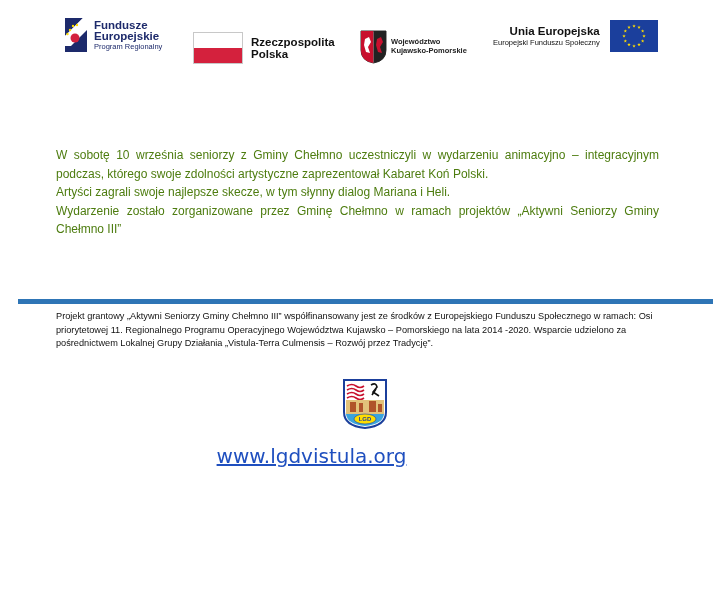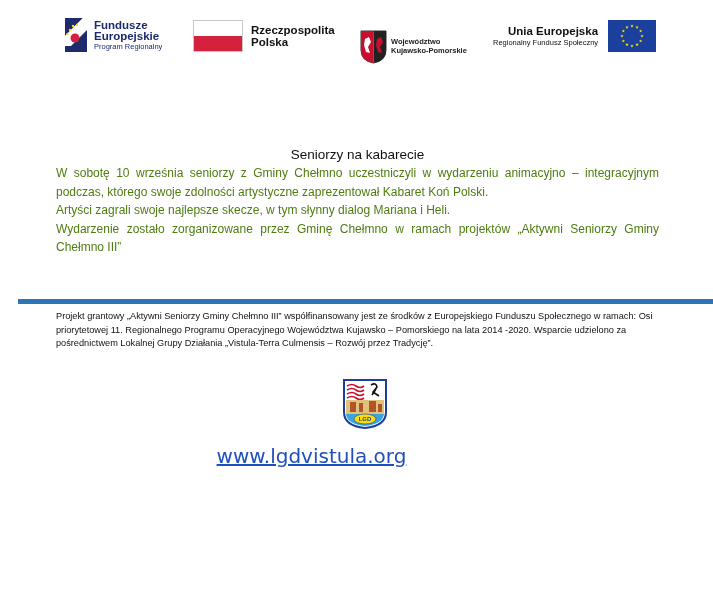--- a/index.html
+++ b/index.html
@@ -11,21 +11,21 @@
 
     
     .logo { position: absolute; display: flex; align-items: center; }
     .fe-logo { left: 63px; top: 14px; height: 42px; }
     .fe-mark { width: 26px; height: 38px; position: relative; margin-right: 5px; }
     .fe-text { display: flex; flex-direction: column; line-height: 1.0; }
     .fe-text .t1 { font-size: 11.5px; font-weight: bold; color: #1d2a6b; }
     .fe-text .t2 { font-size: 11.5px; font-weight: bold; color: #1d2a6b; }
     .fe-text .t3 { font-size: 7.5px; color: #1d2a6b; margin-top: 0; }
 
-    .rp-logo { left: 193px; top: 20px; }
+    .rp-logo { left: 193px; top: 32px; }
     .rp-flag { width: 50px; height: 32px; border: 1px solid #c8c8c8; display: flex; flex-direction: column; margin-right: 8px; }
     .rp-flag .w { flex: 1; background: #ffffff; }
     .rp-flag .r { flex: 1; background: #d4213d; }
     .rp-text { display: flex; flex-direction: column; font-size: 11.5px; font-weight: bold; color: #111; line-height: 1.05; }
 
     .wk-logo { left: 360px; top: 30px; }
     .wk-shield { width: 27px; height: 34px; margin-right: 4px; }
     .wk-text { display: flex; flex-direction: column; font-size: 7.5px; font-weight: bold; color: #222; line-height: 1.15; }
 
     .ue-logo { left: 493px; top: 20px; }
@@ -97,21 +97,21 @@
     </svg>
     <div class="wk-text">
       <span>Województwo</span>
       <span>Kujawsko-Pomorskie</span>
     </div>
   </div>
 
   <div class="logo ue-logo">
     <div class="ue-text">
       <span class="t1">Unia Europejska</span>
-      <span class="t2">Regionalny Fundusz Społeczny</span>
+      <span class="t2">Europejski Funduszu Społeczny</span>
     </div>
     <svg class="ue-flag" viewBox="0 0 48 32">
       <rect x="0" y="0" width="48" height="32" fill="#1b3f9c"></rect>
       <g fill="#ffdd00" id="eu-stars">
           <polygon points="24.00,4.20 24.44,5.39 25.71,5.44 24.71,6.23 25.06,7.46 24.00,6.75 22.94,7.46 23.29,6.23 22.29,5.44 23.56,5.39"></polygon>
           <polygon points="29.00,5.54 29.44,6.73 30.71,6.78 29.71,7.57 30.06,8.80 29.00,8.09 27.94,8.80 28.29,7.57 27.29,6.78 28.56,6.73"></polygon>
           <polygon points="32.66,9.20 33.10,10.39 34.37,10.44 33.37,11.23 33.72,12.46 32.66,11.75 31.60,12.46 31.95,11.23 30.95,10.44 32.22,10.39"></polygon>
           <polygon points="34.00,14.20 34.44,15.39 35.71,15.44 34.71,16.23 35.06,17.46 34.00,16.75 32.94,17.46 33.29,16.23 32.29,15.44 33.56,15.39"></polygon>
           <polygon points="32.66,19.20 33.10,20.39 34.37,20.44 33.37,21.23 33.72,22.46 32.66,21.75 31.60,22.46 31.95,21.23 30.95,20.44 32.22,20.39"></polygon>
           <polygon points="29.00,22.86 29.44,24.05 30.71,24.10 29.71,24.89 30.06,26.12 29.00,25.41 27.94,26.12 28.29,24.89 27.29,24.10 28.56,24.05"></polygon>
@@ -119,21 +119,20 @@
           <polygon points="19.00,22.86 19.44,24.05 20.71,24.10 19.71,24.89 20.06,26.12 19.00,25.41 17.94,26.12 18.29,24.89 17.29,24.10 18.56,24.05"></polygon>
           <polygon points="15.34,19.20 15.78,20.39 17.05,20.44 16.05,21.23 16.40,22.46 15.34,21.75 14.28,22.46 14.63,21.23 13.63,20.44 14.90,20.39"></polygon>
           <polygon points="14.00,14.20 14.44,15.39 15.71,15.44 14.71,16.23 15.06,17.46 14.00,16.75 12.94,17.46 13.29,16.23 12.29,15.44 13.56,15.39"></polygon>
           <polygon points="15.34,9.20 15.78,10.39 17.05,10.44 16.05,11.23 16.40,12.46 15.34,11.75 14.28,12.46 14.63,11.23 13.63,10.44 14.90,10.39"></polygon>
           <polygon points="19.00,5.54 19.44,6.73 20.71,6.78 19.71,7.57 20.06,8.80 19.00,8.09 17.94,8.80 18.29,7.57 17.29,6.78 18.56,6.73"></polygon>
         </g>
     </svg>
   </div>
 
   <div class="article">
-    <div class="article-title">Seniorzy na kabarecie</div>
     <div class="article-body">
       <p>W sobotę 10 września seniorzy z Gminy Chełmno uczestniczyli w wydarzeniu animacyjno – integracyjnym podczas, którego swoje zdolności artystyczne zaprezentował Kabaret Koń Polski.</p>
       <p>Artyści zagrali swoje najlepsze skecze, w tym słynny dialog Mariana i Heli.</p>
       <p>Wydarzenie zostało zorganizowane przez Gminę Chełmno w ramach projektów „Aktywni Seniorzy Gminy Chełmno III”</p>
     </div>
   </div>
 
   <div class="divider"></div>
 
   <div class="footer-note">Projekt grantowy „Aktywni Seniorzy Gminy Chełmno III” współfinansowany jest ze środków z Europejskiego Funduszu Społecznego w ramach: Osi priorytetowej 11. Regionalnego Programu Operacyjnego Województwa Kujawsko – Pomorskiego na lata 2014 -2020. Wsparcie udzielono za pośrednictwem Lokalnej Grupy Działania „Vistula-Terra Culmensis – Rozwój przez Tradycję”.</div>

